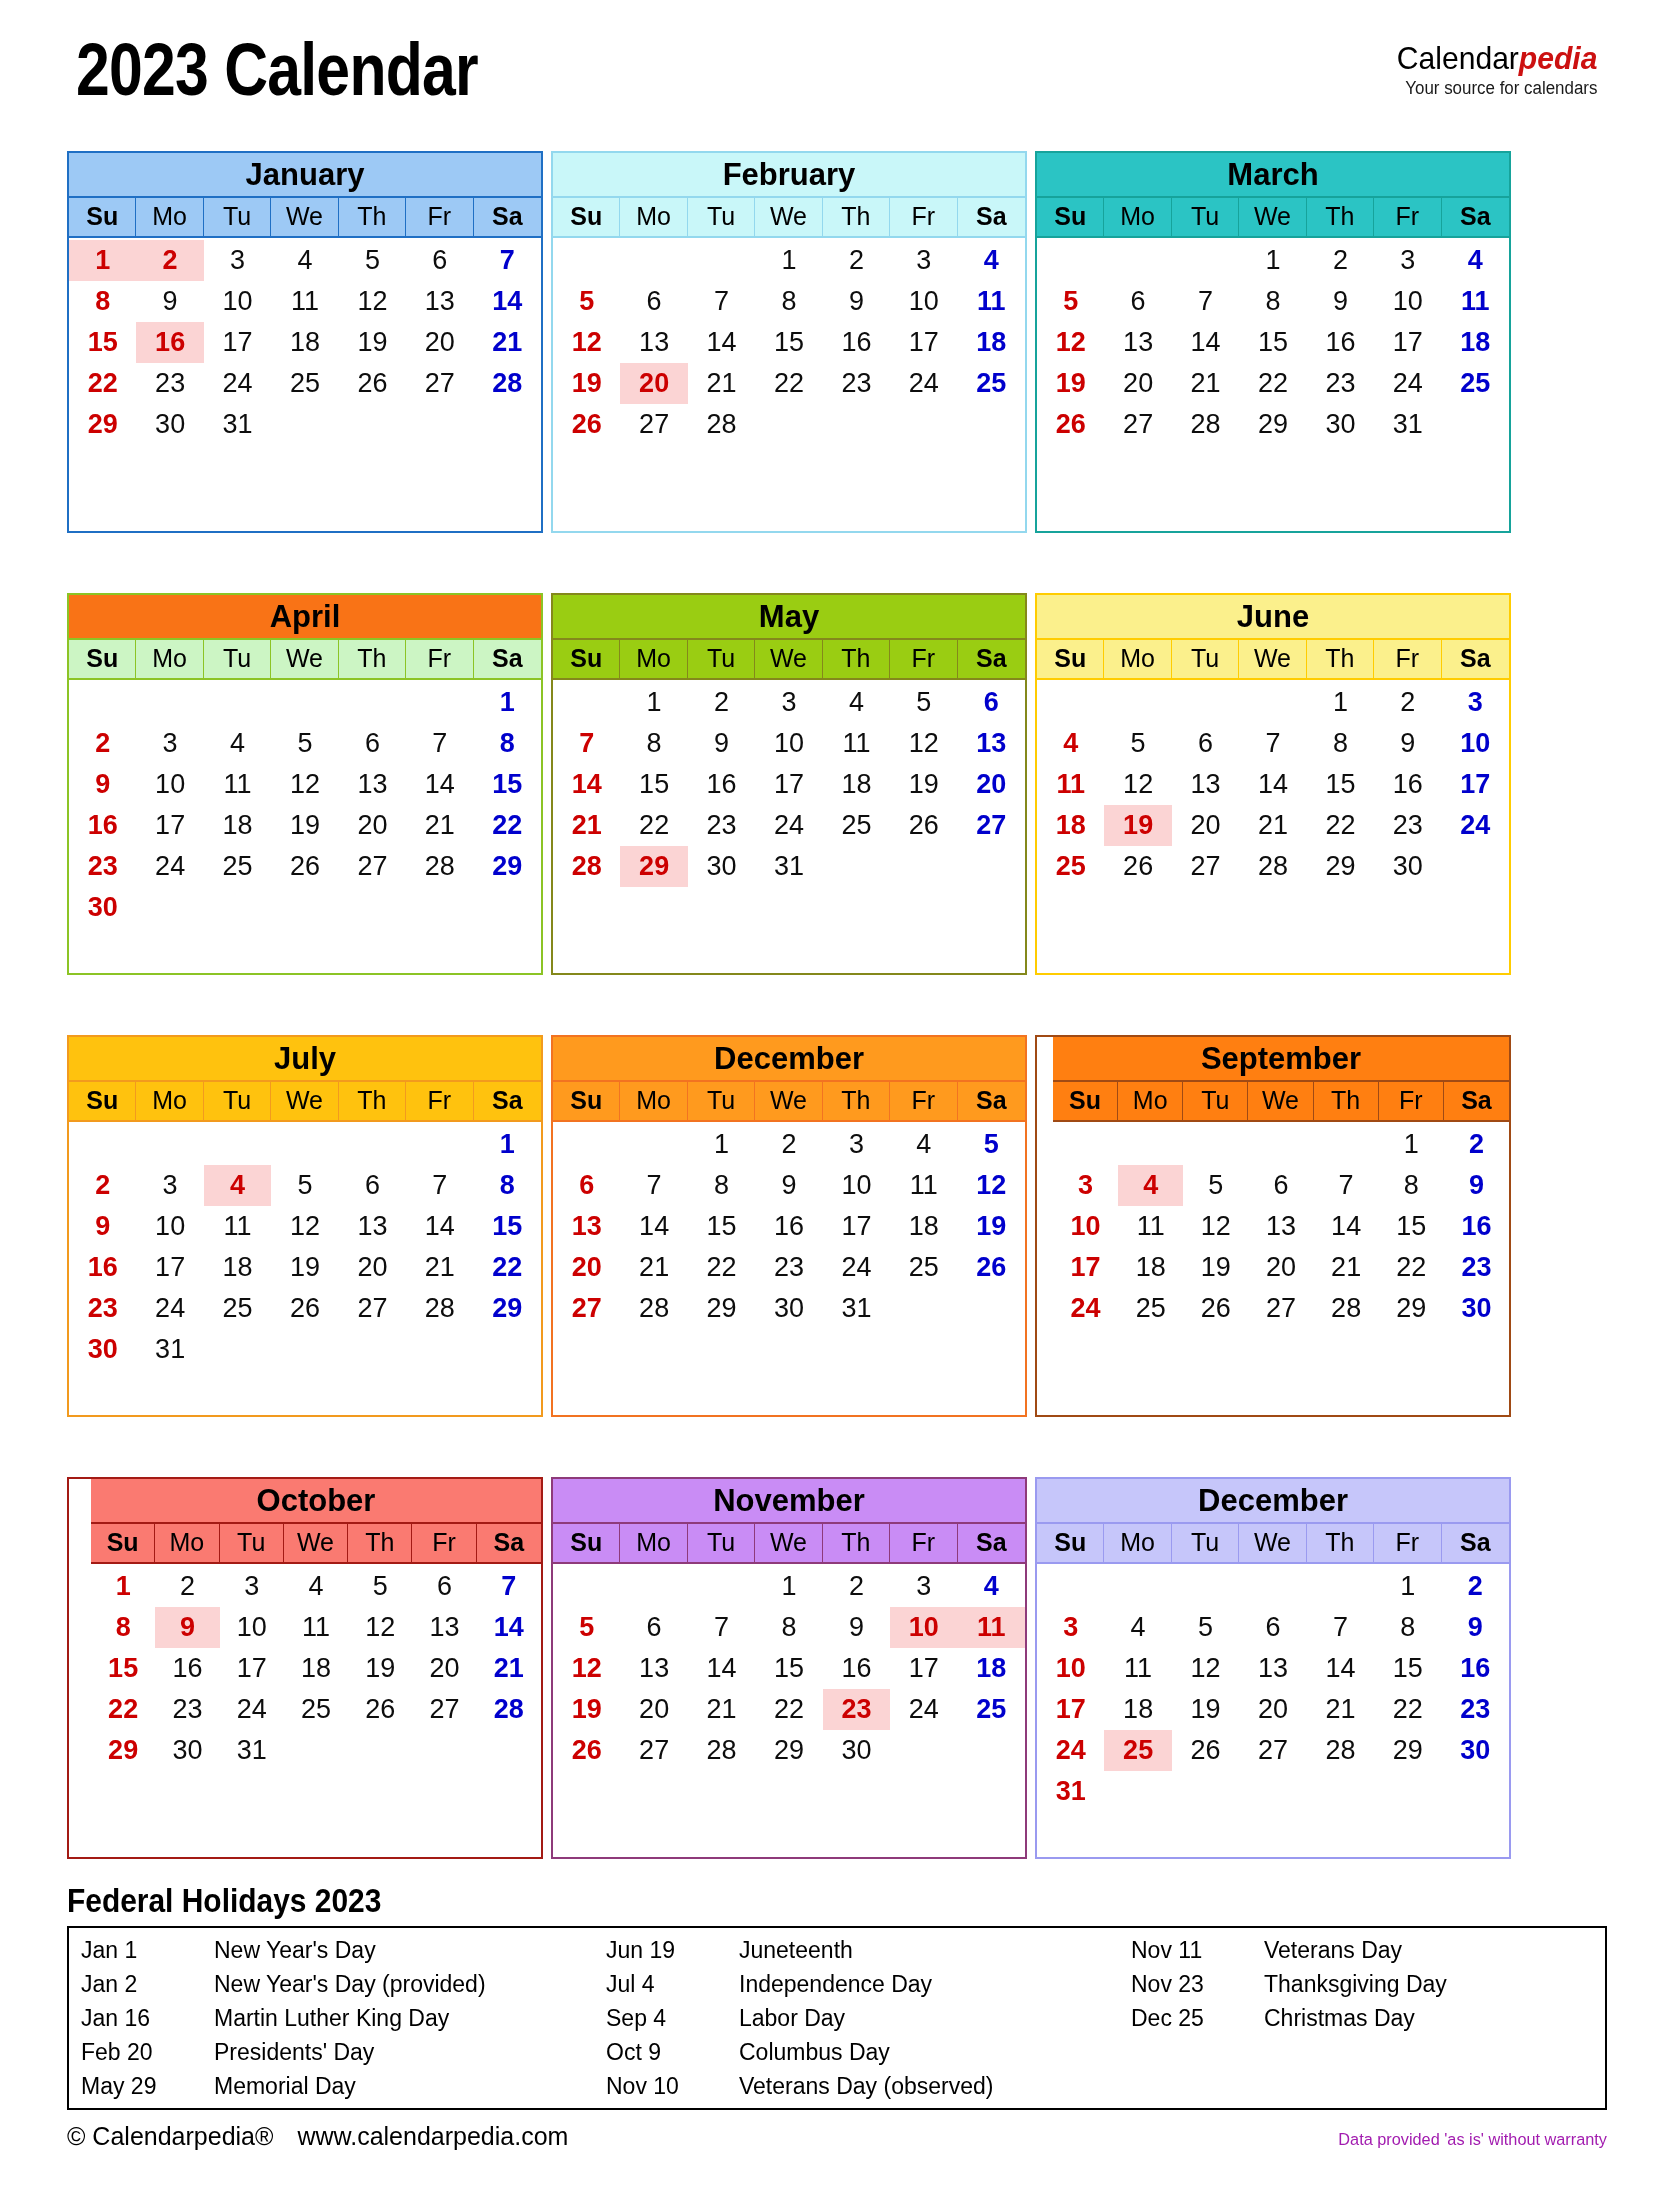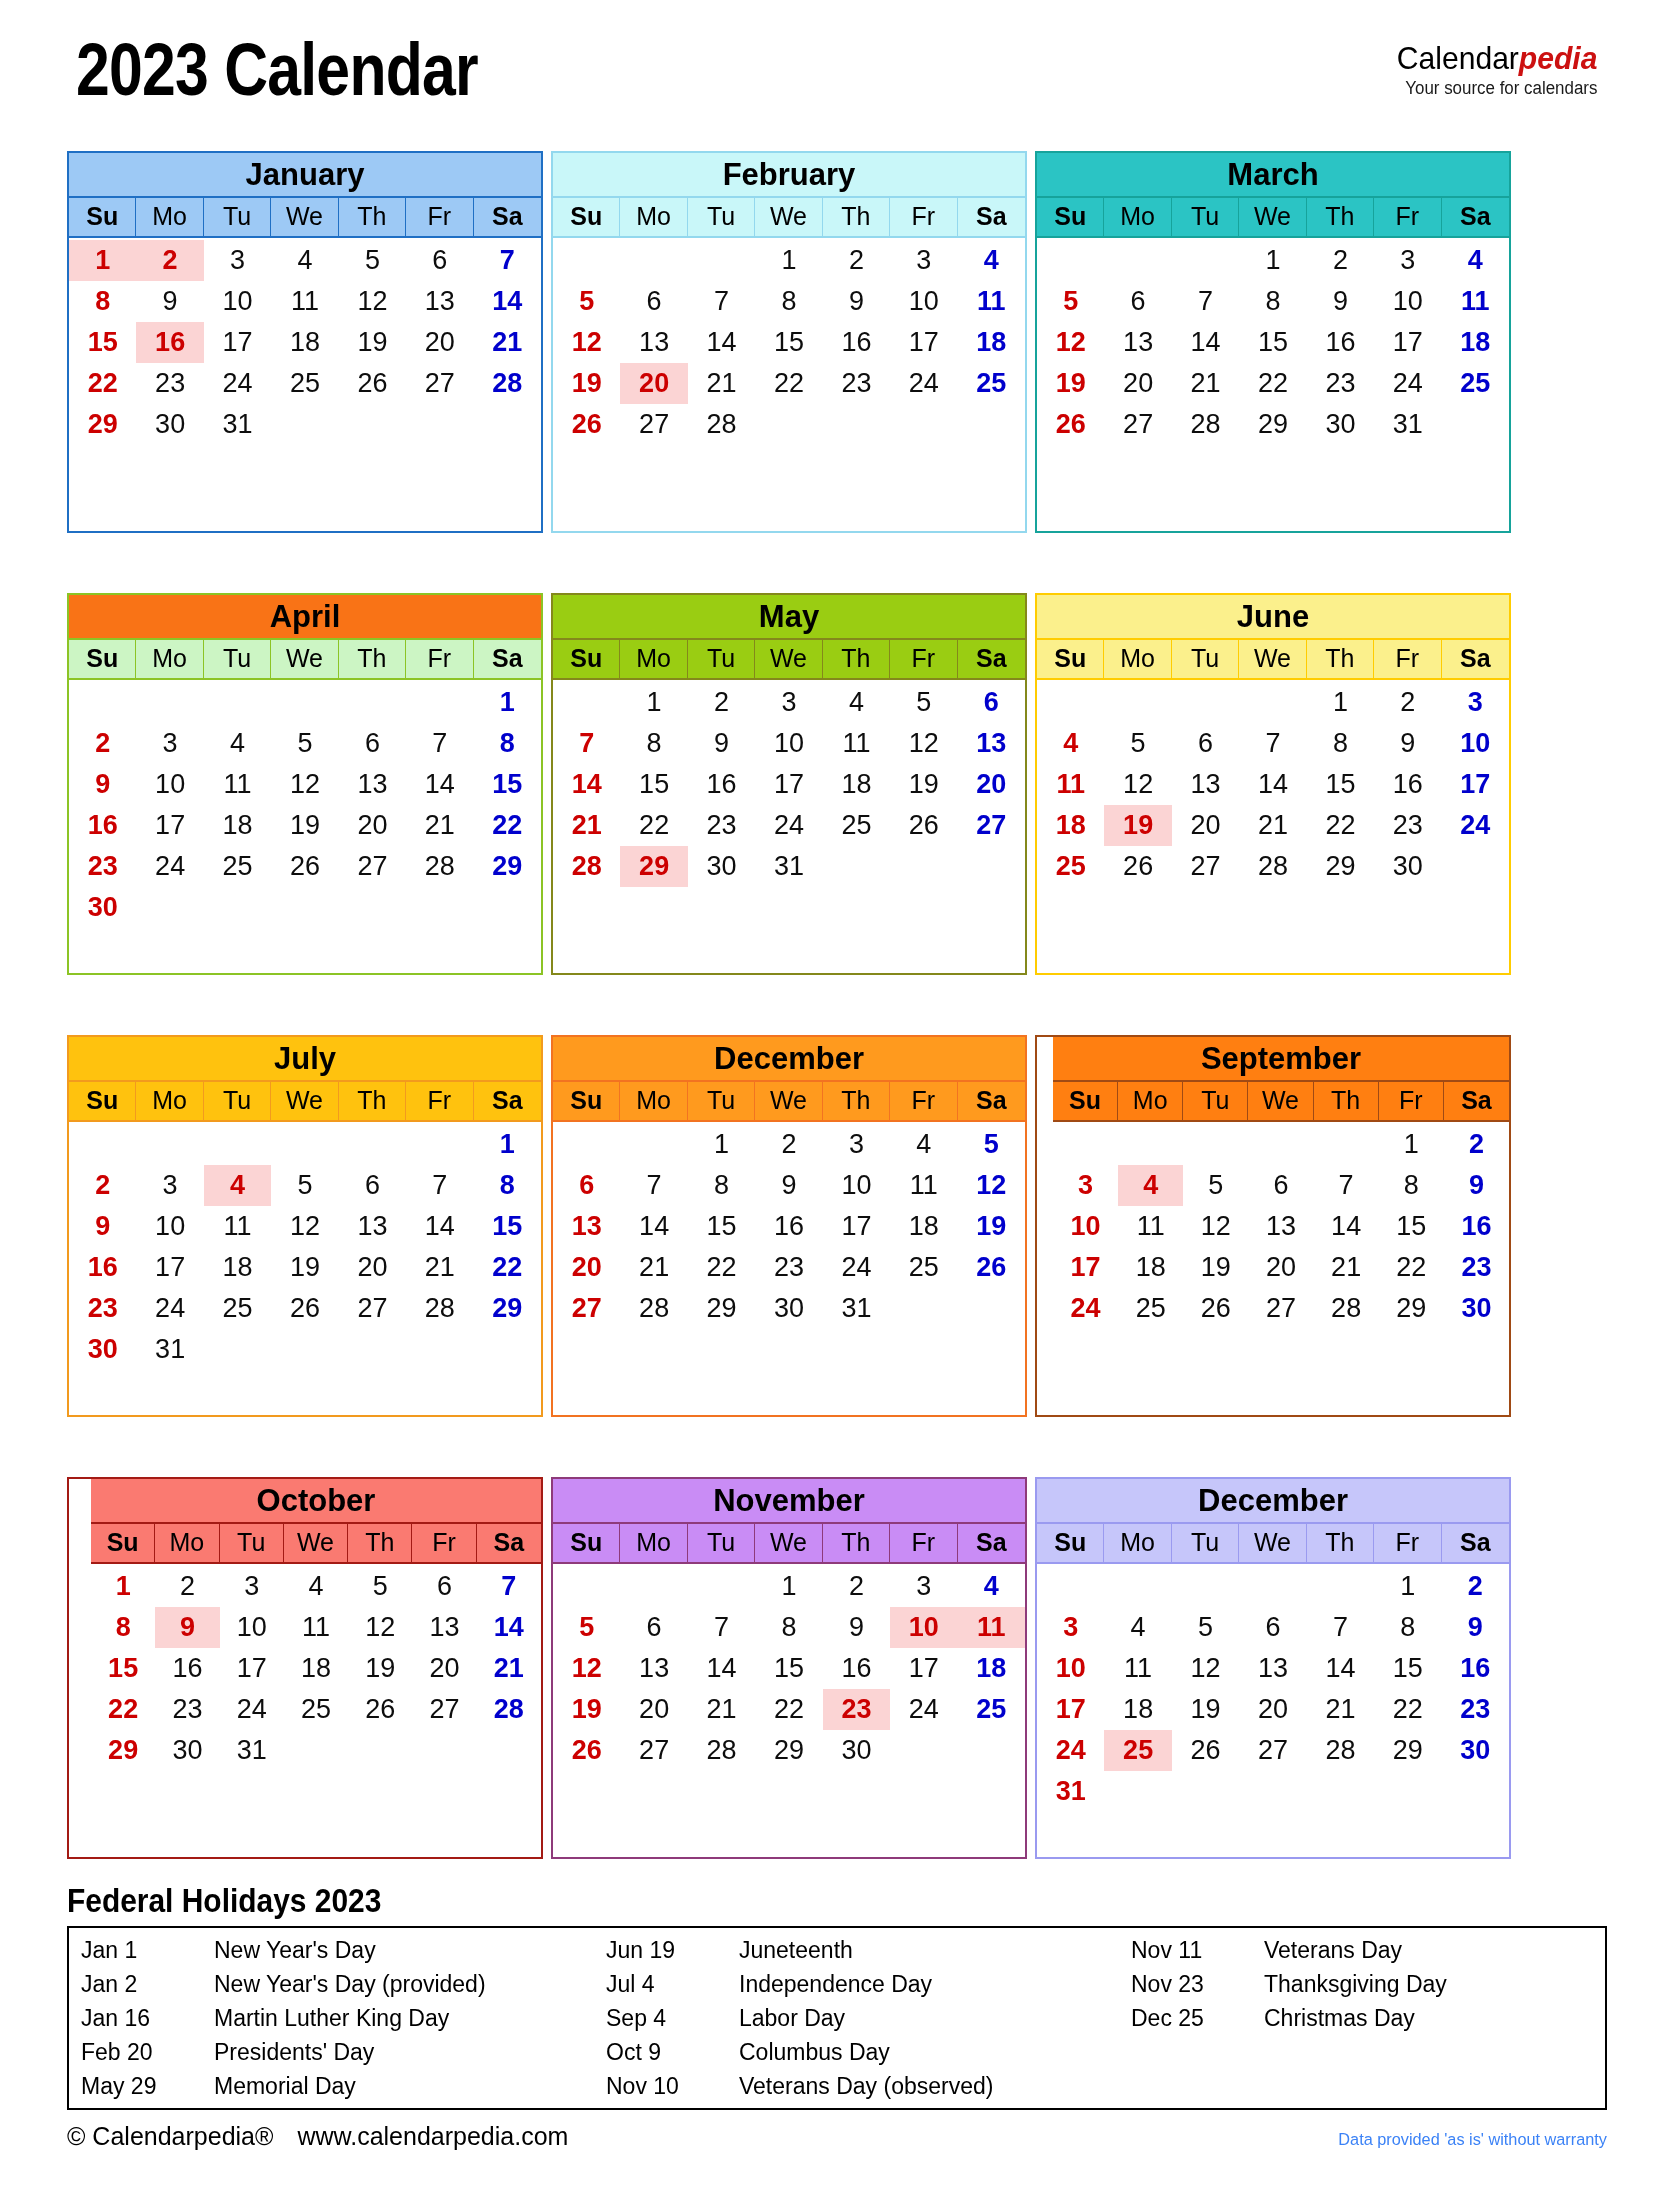--- a/index.html
+++ b/index.html
@@ -169,21 +169,21 @@
     position: absolute;
     left: 67px;
     top: 2122px;
     width: 1540px;
     display: flex;
     align-items: baseline;
     justify-content: space-between;
   }
   .copyright { font-size: 25px; color: #000; white-space: nowrap; }
   .copyright .url { margin-left: 24px; }
-  .warranty { font-size: 16.3px; color: #3b82f6; white-space: nowrap; }
+  .warranty { font-size: 16.3px; color: #a21caf; white-space: nowrap; }
 </style>
 </head>
 <body>
 
 <div class="page">
 
   <div class="page-header">
     <div class="main-title">2023 Calendar</div>
     <div class="brand">
       <div class="brand-name">

